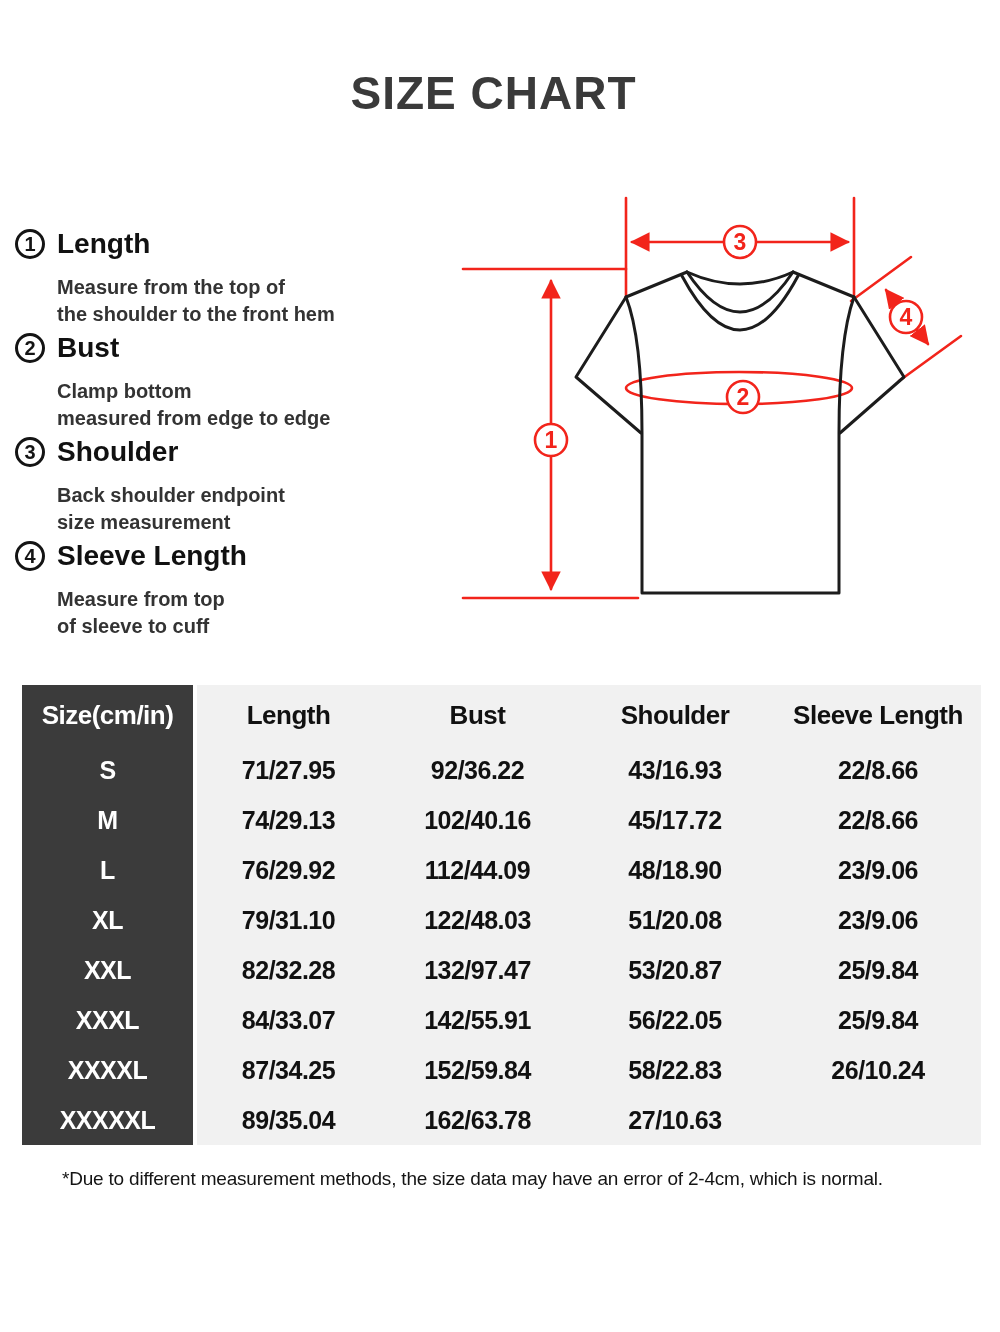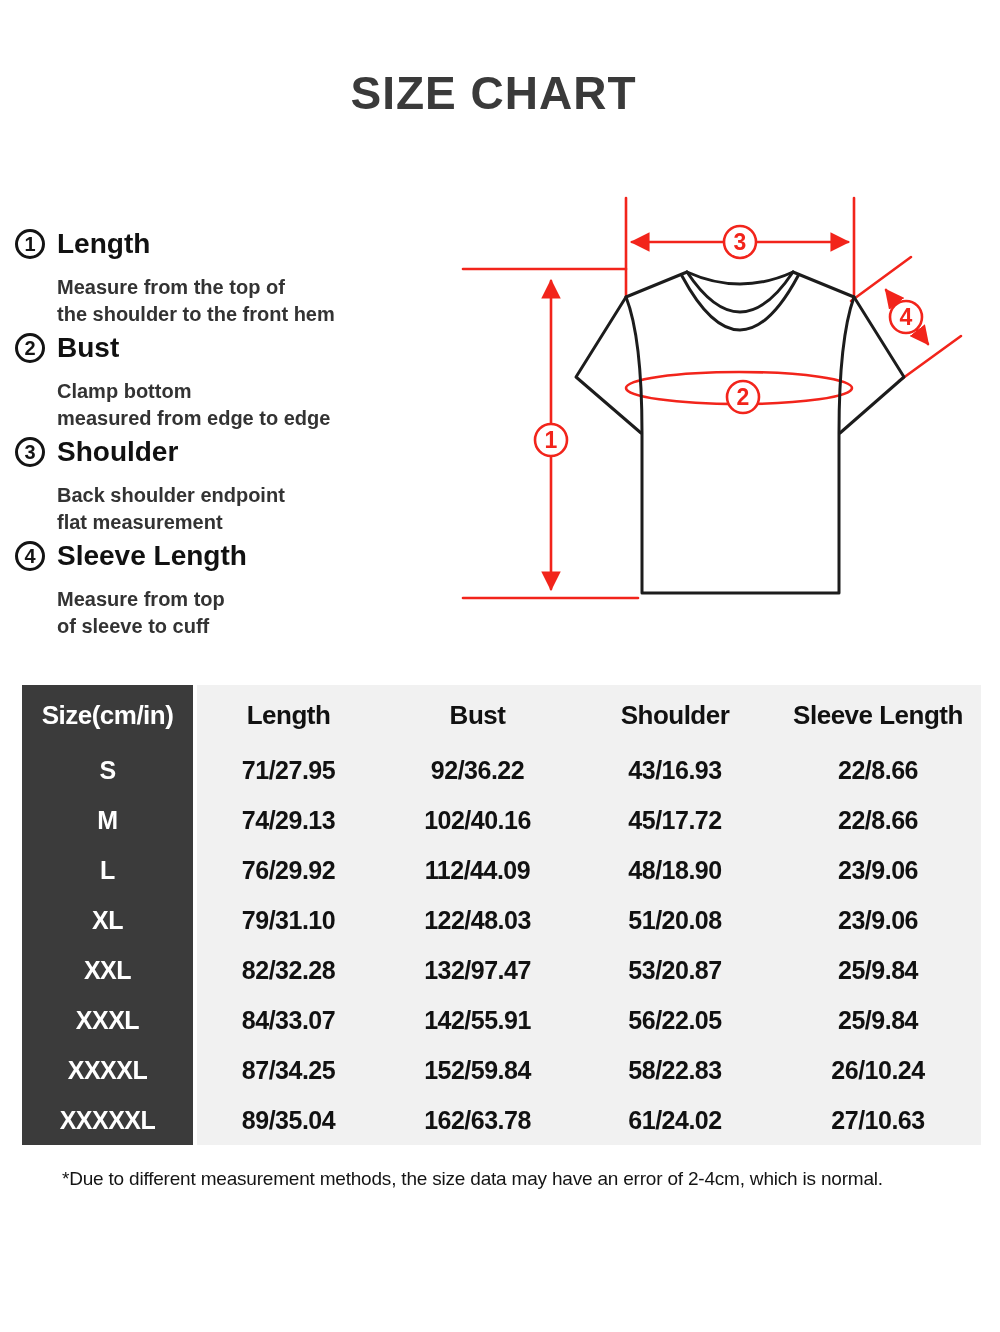--- a/index.html
+++ b/index.html
@@ -69,21 +69,21 @@
     </div>
   </div>
 
   <div class="guide-item" style="top:436px">
     <div class="guide-head">
       <div class="num-badge">3</div>
       <div class="guide-label">Shoulder</div>
     </div>
     <div class="guide-desc">
       <span>Back shoulder endpoint</span>
-      <span>flat measurement</span>
+      <span>size measurement</span>
     </div>
   </div>
 
   <div class="guide-item" style="top:540px">
     <div class="guide-head">
       <div class="num-badge">4</div>
       <div class="guide-label">Sleeve Length</div>
     </div>
     <div class="guide-desc">
       <span>Measure from top</span>
@@ -177,19 +177,18 @@
 
     <div class="cell size-col">XXXXL</div>
     <div class="cell">87/34.25</div>
     <div class="cell">152/59.84</div>
     <div class="cell">58/22.83</div>
     <div class="cell">26/10.24</div>
 
     <div class="cell size-col">XXXXXL</div>
     <div class="cell">89/35.04</div>
     <div class="cell">162/63.78</div>
-    <div class="cell">61/24.02</div>
     <div class="cell">27/10.63</div>
   </div>
 
   <div class="footnote">*Due to different measurement methods, the size data may have an error of 2-4cm, which is normal.</div>
 
 </div>
 
 </body></html>

